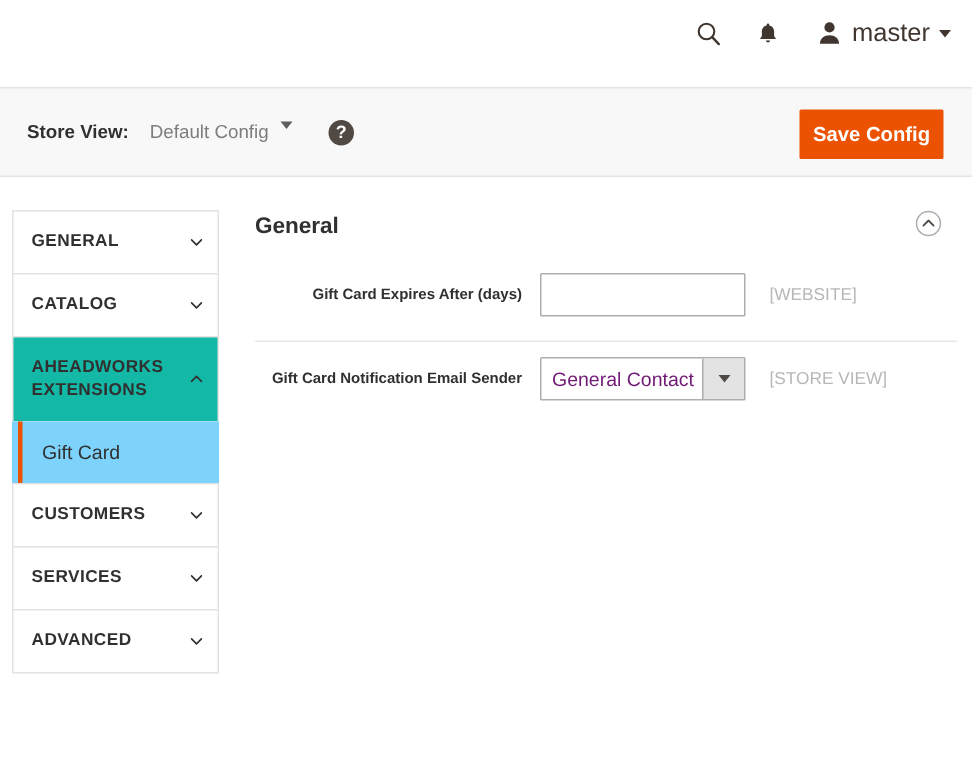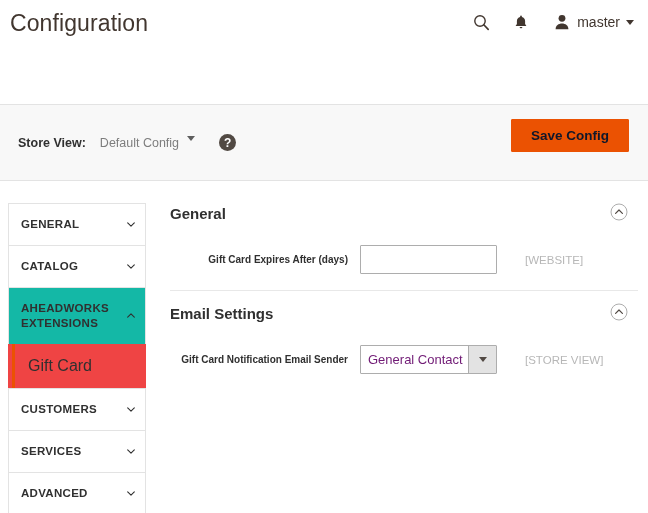--- a/index.html
+++ b/index.html
@@ -56,40 +56,39 @@
     margin-left: 18px;
     cursor: pointer;
   }
   .user-avatar {
     width: 18px;
     height: 18px;
     margin-right: 6px;
     display: block;
   }
   .user-name {
-    font-size: 14px;
+    font-size: 17px;
     color: #41362f;
     margin-right: 6px;
   }
   .caret-down {
     width: 0; height: 0;
     border-left: 4px solid transparent;
     border-right: 4px solid transparent;
     border-top: 5px solid #41362f;
   }
 
   
   .storeview-bar {
     position: relative;
-    height: 77px;
+    height: 60px;
     background: #f8f8f8;
     border-top: 1px solid #e3e3e3;
     border-bottom: 1px solid #e3e3e3;
     box-sizing: border-box;
-    margin-top: 46px;
   }
   .sv-inner {
     position: absolute;
     left: 18px;
     top: 0;
     height: 100%;
     display: flex;
     align-items: center;
   }
   .sv-label {
@@ -126,26 +125,26 @@
     justify-content: center;
     margin-left: 24px;
     cursor: pointer;
     line-height: 1;
   }
   .save-config-btn {
     position: absolute;
     right: 19px;
     top: 14px;
     background: #eb5202;
-    color: #0f172a;
+    color: #ffffff;
     border: 1px solid #eb5202;
     font-family: "Liberation Sans", sans-serif;
     font-size: 13.5px;
     font-weight: bold;
-    padding: 0 19px;
+    padding: 0 8px;
     height: 33px;
     line-height: 31px;
     cursor: pointer;
     border-radius: 1px;
   }
 
   
   .page-body {
     position: relative;
     height: 393px;
@@ -188,24 +187,24 @@
     height: 8px;
   }
   .nav-chevron svg { display:block; }
   .nav-subwrap {
     background: #ffffff;
     padding: 0;
   }
   .nav-subitem {
     position: relative;
     padding: 13px 12px 13px 20px;
-    font-size: 16px;
-    color: #303030;
-    cursor: pointer;
-    background: #ef4444;
+    font-size: 13px;
+    color: #303030;
+    cursor: pointer;
+    background: #7dd3fc;
   }
   .nav-subitem.current::before {
     content: "";
     position: absolute;
     left: 4px;
     top: 0;
     bottom: 0;
     width: 3px;
     background: #eb5202;
   }
@@ -305,29 +304,28 @@
   }
   .select-caret {
     width: 0; height: 0;
     border-left: 4px solid transparent;
     border-right: 4px solid transparent;
     border-top: 5px solid #514943;
   }
   .scope-note {
     font-size: 11.5px;
     color: #b7b7b7;
-    margin-left: 28px;
+    margin-left: 16px;
     white-space: nowrap;
   }
 </style>
 </head>
 <body>
 
 <div class="page-header">
-  <div class="page-title">Configuration</div>
 
   <div class="header-tools">
     <div class="hdr-icon-btn">
       <svg width="17" height="17" viewBox="0 0 17 17" aria-hidden="true">
         <circle cx="7" cy="7" r="5.2" fill="none" stroke="#41362f" stroke-width="1.4"></circle>
         <line x1="10.8" y1="10.8" x2="15.2" y2="15.4" stroke="#41362f" stroke-width="1.6" stroke-linecap="round"></line>
       </svg>
     </div>
 
     <div class="hdr-icon-btn">
@@ -454,29 +452,20 @@
       <div class="field-row">
         <div class="field-label">Gift Card Expires After (days)</div>
         <div class="field-control">
           <input class="text-input" type="text" value="" style="">
           <span class="scope-note">[WEBSITE]</span>
         </div>
       </div>
     </div>
 
     <div class="fieldset">
-      <div class="fieldset-head">
-        <span class="fieldset-title">Email Settings</span>
-        <span class="collapse-toggle">
-          <svg width="18" height="18" viewBox="0 0 18 18">
-            <circle cx="9" cy="9" r="8" fill="none" stroke="#adadad" stroke-width="1"></circle>
-            <path d="M5.6 10.4L9 7l3.4 3.4" fill="none" stroke="#514943" stroke-width="1.2" stroke-linecap="round" stroke-linejoin="round"></path>
-          </svg>
-        </span>
-      </div>
       <div class="field-row">
         <div class="field-label">Gift Card Notification Email Sender</div>
         <div class="field-control">
           <div class="select-wrap">
             <span class="select-value">General Contact</span>
             <span class="select-button">
               <span class="select-caret"></span>
             </span>
           </div>
           <span class="scope-note">[STORE VIEW]</span>

